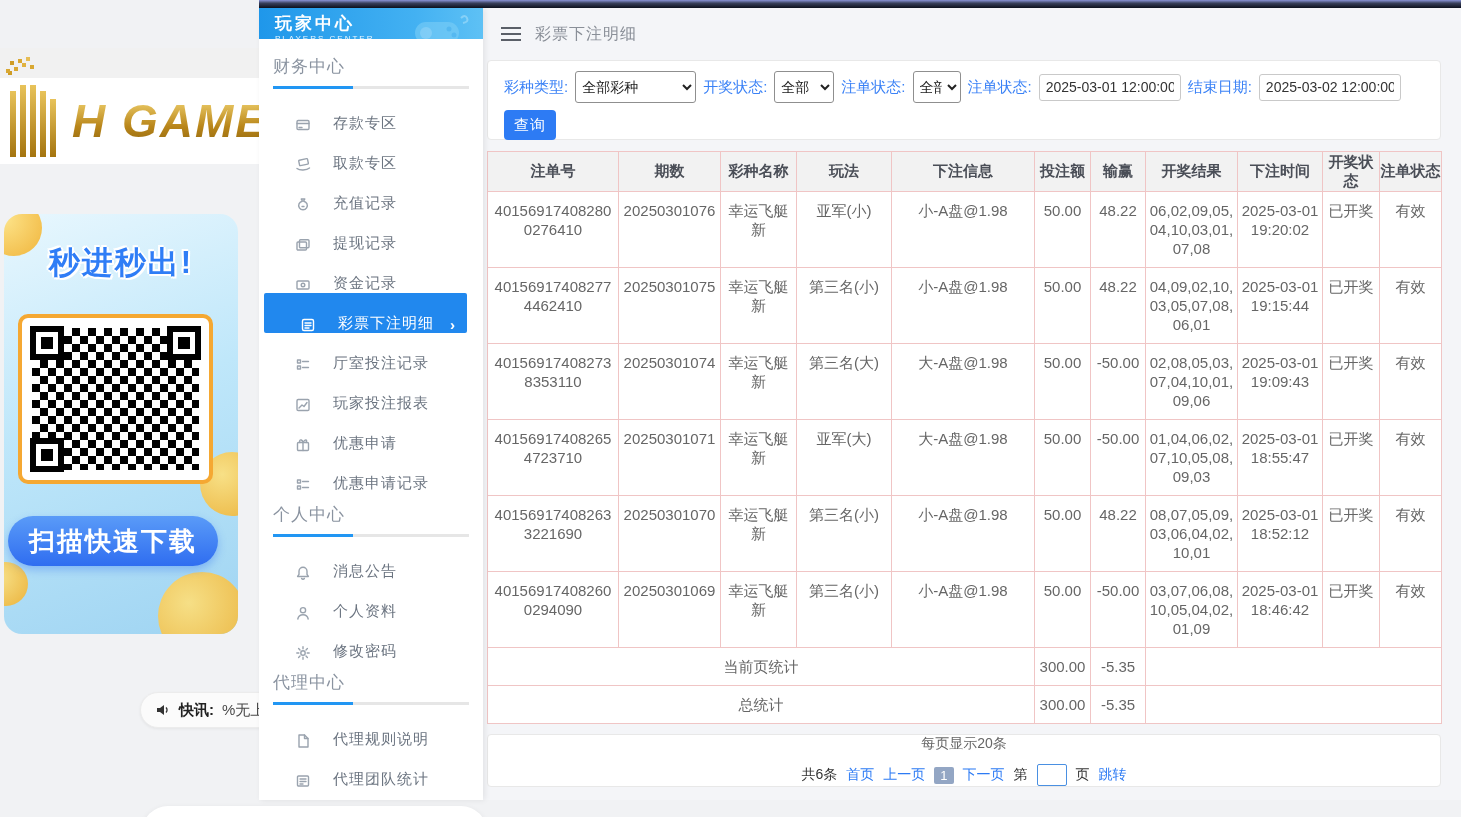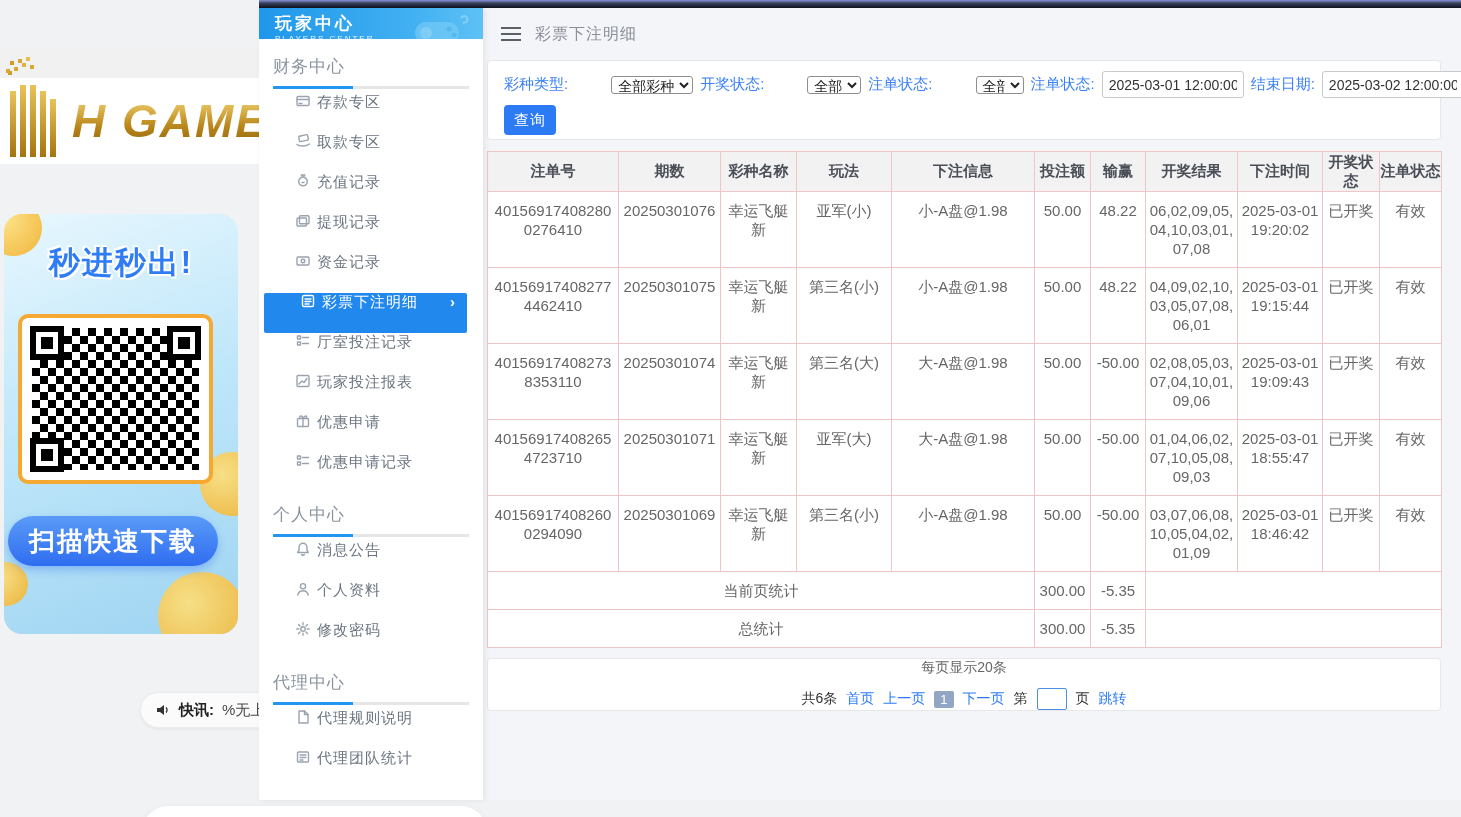--- a/index.html
+++ b/index.html
@@ -66,40 +66,40 @@
     box-shadow:2px 0 6px rgba(0,0,0,.08); z-index:2; overflow:hidden; }
   .sb-header { height:31px; background:linear-gradient(90deg,#1f97ea 0%,#43b1f2 70%,#5ec1f5 100%);
     padding:6px 0 0 16px; position:relative; overflow:hidden; }
   .sb-title { color:#fff; font-size:17px; font-weight:700; letter-spacing:3px; line-height:20px; }
   .sb-subtitle { color:#e8f6ff; font-size:8px; letter-spacing:2px; }
   .sb-gamepad { position:absolute; right:10px; top:4px; opacity:.55; }
   .sb-body { padding:6px 0 0 0; }
   .sb-section-title { margin:10px 14px 0 14px; font-size:17px; color:#8a93a0; letter-spacing:1px; }
   .sb-underline { margin:8px 14px 4px 14px; height:3px;
     background:linear-gradient(90deg,#2196f3 0 80px,#e6e6e6 80px 100%); }
-  .sb-item { height:40px; display:flex; align-items:flex-start; gap:6px; padding-left:36px; cursor:pointer; position:relative; }
+  .sb-item { height:40px; display:flex; align-items:flex-end; gap:22px; padding-left:36px; cursor:pointer; position:relative; }
   .sb-item .sb-icon { width:16px; height:16px; color:#9aa3ae; flex:0 0 16px; display:flex; }
   .sb-item .sb-label { font-size:15px; color:#6b7480; letter-spacing:1px; }
   .sb-item.active { background:#2188ee; margin:0 16px 0 5px; border-radius:2px; }
   .sb-item.active .sb-label { color:#fff; }
   .sb-item.active .sb-icon { color:#fff; }
   .sb-item .sb-chevron { position:absolute; right:12px; color:#fff; font-size:15px; font-weight:700; }
 
   
   .main { position:absolute; left:224px; top:8px; width:978px; height:792px; background:#f4f5f8; }
   .topbar { height:52px; display:flex; align-items:center; gap:14px; padding-left:18px; }
   .hamburger { width:20px; height:14px; display:flex; flex-direction:column; justify-content:space-between; cursor:pointer; }
   .hamburger i { height:2px; background:#5a5f68; }
   .topbar-title { font-size:16px; color:#8a8f98; letter-spacing:1px; }
 
   .panel { background:#fff; border:1px solid #e8e8e8; border-radius:4px; margin:0 20px 0 4px; }
   .filter-panel { height:80px; padding:10px 14px 0 16px; }
   .filter-row { display:flex; align-items:center; gap:7px; flex-wrap:nowrap; }
   .f-label { font-size:15px; color:#3b82f6; white-space:nowrap; }
-  .filter-row select { height:18px; border:1px solid #8f8f8f; border-radius:3px; background:#fff; font-size:14px; color:#222; padding:0 2px;margin-left:36px; }
+  .filter-row select { height:32px; border:1px solid #8f8f8f; border-radius:3px; background:#fff; font-size:14px; color:#222; padding:0 2px; }
   .sel-lottery { width:121px; } .sel-draw { width:60px; } .sel-order { width:48px; }
   .filter-row input.date { height:27px; width:142px; border:1px solid #c9c9c9; border-radius:3px; font-size:14px; color:#333; padding:0 6px; }
   .search-btn { margin-top:7px; width:52px; height:30px; background:#2d7bf4; color:#fff; border:none; border-radius:4px;
     font-size:15px; letter-spacing:1px; cursor:pointer; }
 
   .table-wrap { margin:11px 20px 0 4px; }
   table.bet { width:954px; border-collapse:collapse; table-layout:fixed; background:#fff; }
   table.bet th, table.bet td { border:1px solid #f0c5c5; font-size:15px; text-align:center; overflow:hidden; }
   table.bet th { height:40px; background:#f2f2f2; color:#4a4e57; font-weight:700; }
   table.bet td { color:#666; padding:9px 3px 4px 3px; vertical-align:top; word-break:break-all; line-height:19px; height:76px; }
@@ -455,20 +455,33 @@
                 <td>亚军(大)</td>
                 <td>大-A盘@1.98</td>
                 <td>50.00</td>
                 <td>-50.00</td>
                 <td>01,04,06,02,07,10,05,08,09,03</td>
                 <td>2025-03-01 18:55:47</td>
                 <td>已开奖</td>
                 <td>有效</td>
               </tr>
               <tr>
+                <td>401569174082633221690</td>
+                <td>20250301070</td>
+                <td>幸运飞艇新</td>
+                <td>第三名(小)</td>
+                <td>小-A盘@1.98</td>
+                <td>50.00</td>
+                <td>48.22</td>
+                <td>08,07,05,09,03,06,04,02,10,01</td>
+                <td>2025-03-01 18:52:12</td>
+                <td>已开奖</td>
+                <td>有效</td>
+              </tr>
+              <tr>
                 <td>401569174082600294090</td>
                 <td>20250301069</td>
                 <td>幸运飞艇新</td>
                 <td>第三名(小)</td>
                 <td>小-A盘@1.98</td>
                 <td>50.00</td>
                 <td>-50.00</td>
                 <td>03,07,06,08,10,05,04,02,01,09</td>
                 <td>2025-03-01 18:46:42</td>
                 <td>已开奖</td>

